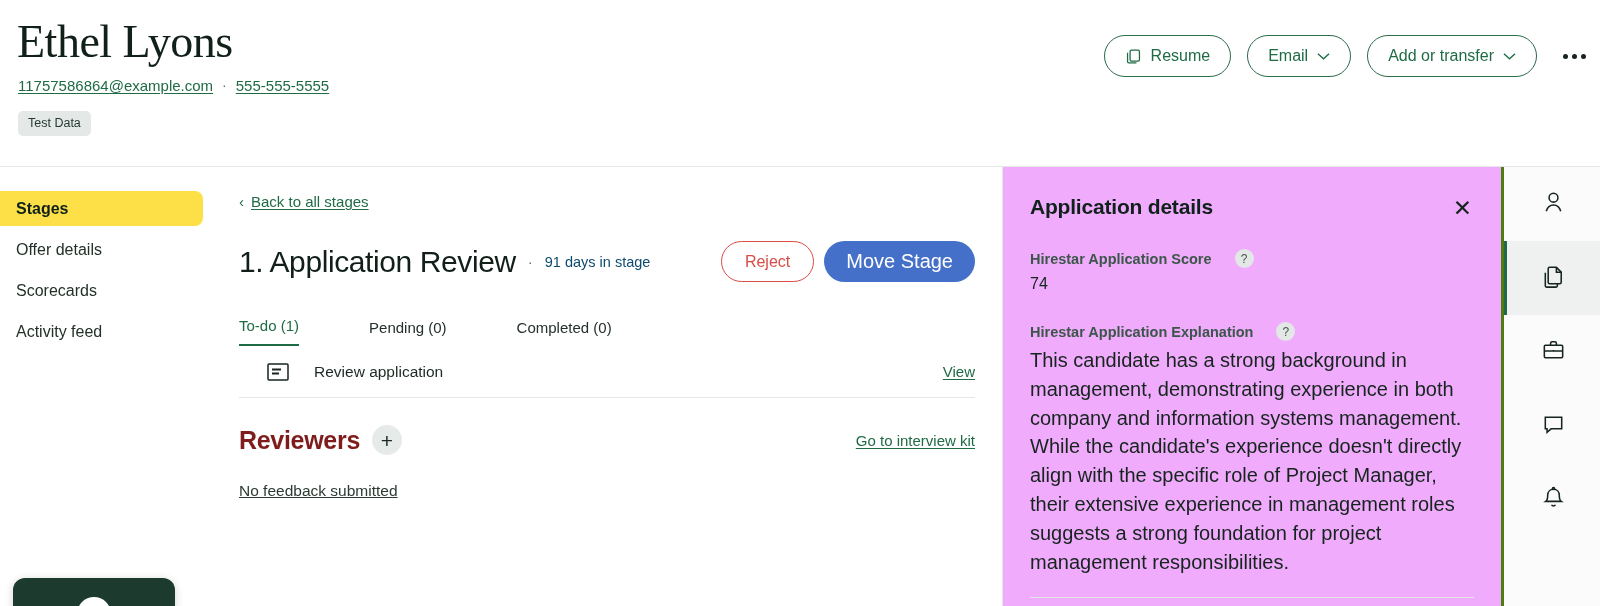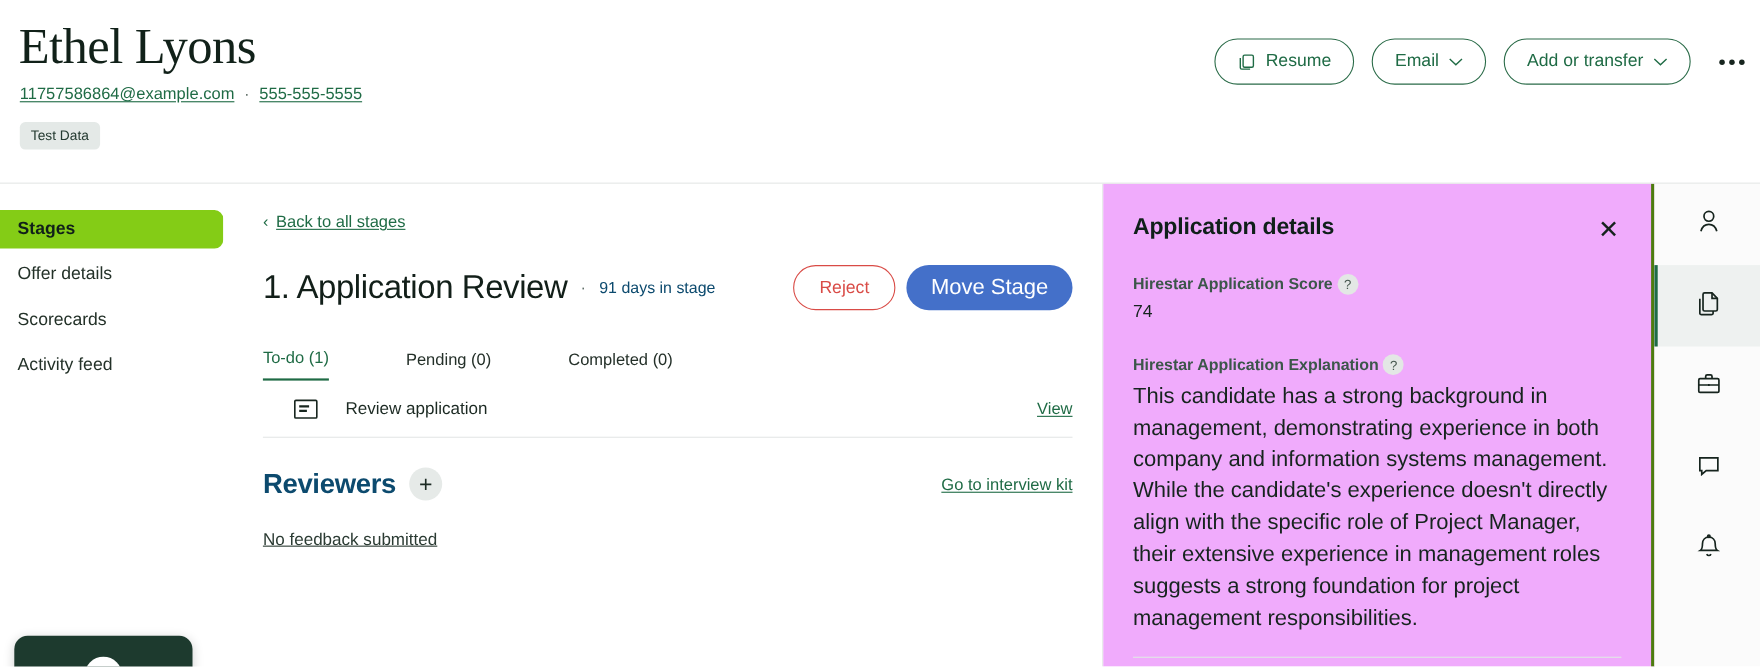--- a/index.html
+++ b/index.html
@@ -96,21 +96,21 @@
     height: 35px;
     display: flex;
     align-items: center;
     padding: 0 16px;
     font-size: 16px;
     color: #233128;
     cursor: pointer;
     margin-bottom: 6px;
   }
   .side-item.active {
-    background: #84cc16;
+    background: #fde047;
     border-radius: 0 8px 8px 0;
     font-weight: bold;
     color: #10201a;
   }
 
   
   .main {
     flex: 1 1 auto;
     min-width: 0;
     padding: 26px 27px 0 36px;
@@ -197,21 +197,21 @@
     text-decoration: underline;
     text-underline-offset: 2px;
     cursor: pointer;
   }
 
   .reviewers-row {
     margin-top: 27px;
     display: flex;
     align-items: center;
   }
-  .reviewers-title { font-size: 25px; font-weight: bold; letter-spacing: -0.3px; color: #0c4a6e; }
+  .reviewers-title { font-size: 25px; font-weight: bold; letter-spacing: -0.3px; color: #7f1d1d; }
   .add-btn {
     width: 30px; height: 30px;
     border-radius: 50%;
     background: #e6eae8;
     border: none;
     margin-left: 12px;
     display: flex; align-items: center; justify-content: center;
     cursor: pointer;
     color: #1d2b24;
     font-size: 21px;
@@ -243,21 +243,21 @@
     margin-left: auto;
     background: none; border: none;
     cursor: pointer;
     color: #15231d;
     font-size: 23px;
     line-height: 1;
     padding: 2px 2px 0 2px;
     font-family: "Liberation Sans", sans-serif;
   }
   .field { margin-top: 29px; }
-  .field-label-row { display: flex; align-items: center; gap: 4px; }
+  .field-label-row { display: flex; align-items: center; gap: 23px; }
   .field-label { font-size: 14.5px; font-weight: bold; color: #3c564a; }
   .help-badge {
     width: 19px; height: 19px;
     border-radius: 50%;
     background: #e3e7e5;
     color: #45564e;
     font-size: 12px;
     display: inline-flex;
     align-items: center; justify-content: center;
     cursor: pointer;

